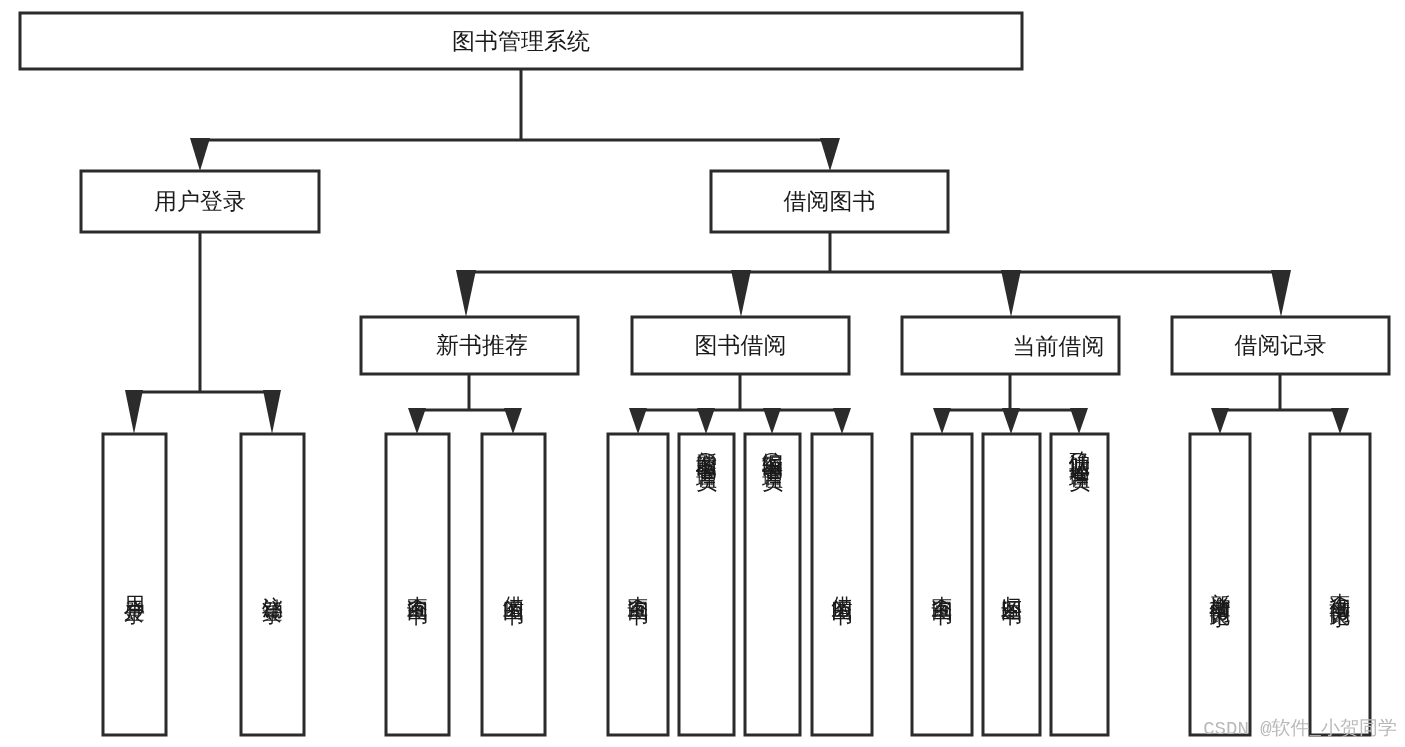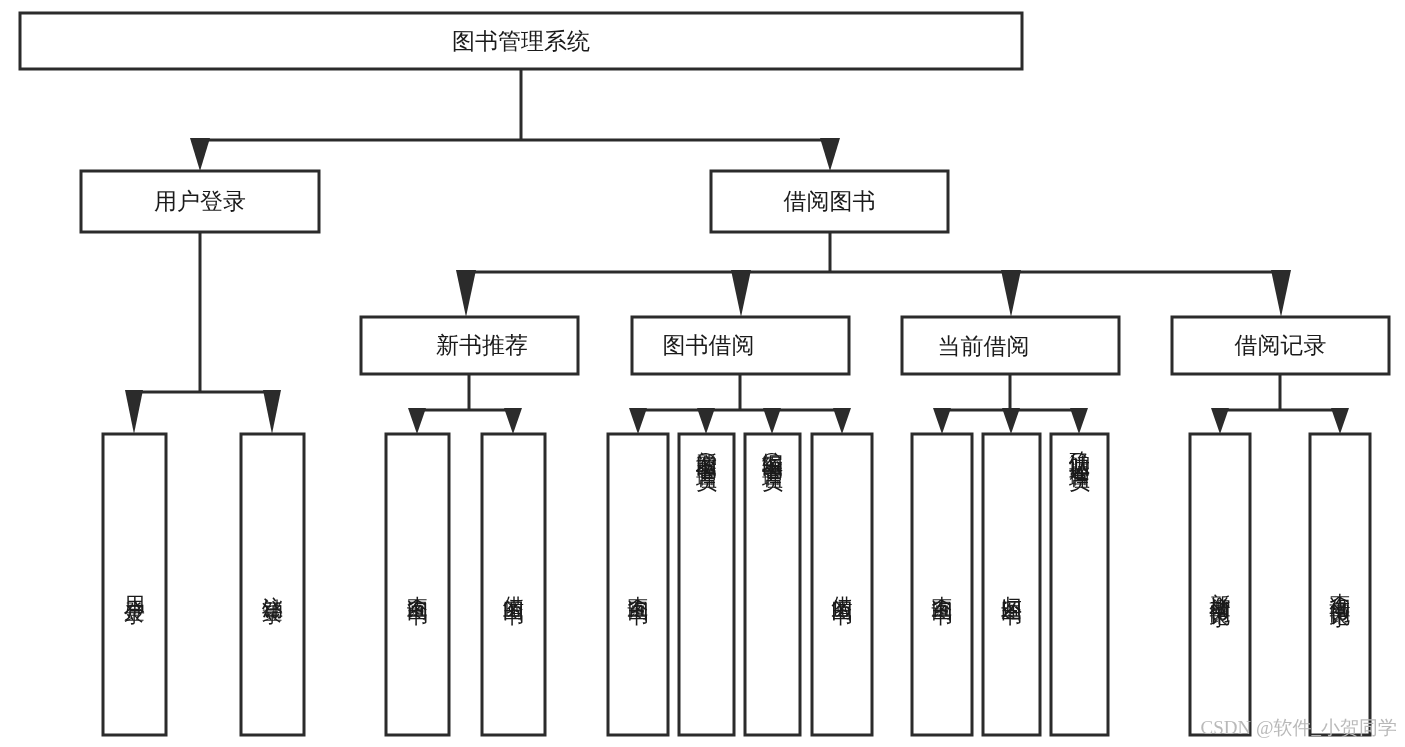--- a/index.html
+++ b/index.html
@@ -35,21 +35,21 @@
     fill: none;
   }
   .arrow-head {
     fill: #2b2b2b;
     stroke: none;
   }
   .watermark {
     position: absolute;
     right: 8px;
     bottom: 6px;
-    font-family: Liberation Serif, serif;
+    font-family: Liberation Mono, monospace;
     font-size: 19px;
     color: #b9b9b9;
     white-space: nowrap;
     pointer-events: none;
   }
   .vlabel-wrap {
     position: absolute;
     display: flex;
     align-items: center;
     justify-content: center;
@@ -177,24 +177,24 @@
   <div class="htext-wrap" style="left:81px; top:171px; width:238px; height:61px;">
     <span class="htext">用户登录</span>
   </div>
   <div class="htext-wrap" style="left:711px; top:171px; width:237px; height:61px;">
     <span class="htext">借阅图书</span>
   </div>
 
   <div class="htext-wrap" style="left:361px; top:317px; width:242px; height:57px;">
     <span class="htext">新书推荐</span>
   </div>
-  <div class="htext-wrap" style="left:600px; top:317px; width:217px; height:57px;">
+  <div class="htext-wrap" style="left:632px; top:317px; width:217px; height:57px;">
     <span class="htext">图书借阅</span>
   </div>
-  <div class="htext-wrap" style="left:875px; top:317px; width:217px; height:59px;">
+  <div class="htext-wrap" style="left:950px; top:317px; width:217px; height:59px;">
     <span class="htext">当前借阅</span>
   </div>
   <div class="htext-wrap" style="left:1172px; top:317px; width:217px; height:57px;text-align:right;">
     <span class="htext">借阅记录</span>
   </div>
 
   <div class="vlabel-wrap" style="left:103px; top:434px; width:63px; height:301px;">
     <span class="vtext">用户登录</span>
   </div>
   <div class="vlabel-wrap" style="left:241px; top:434px; width:63px; height:301px;">

